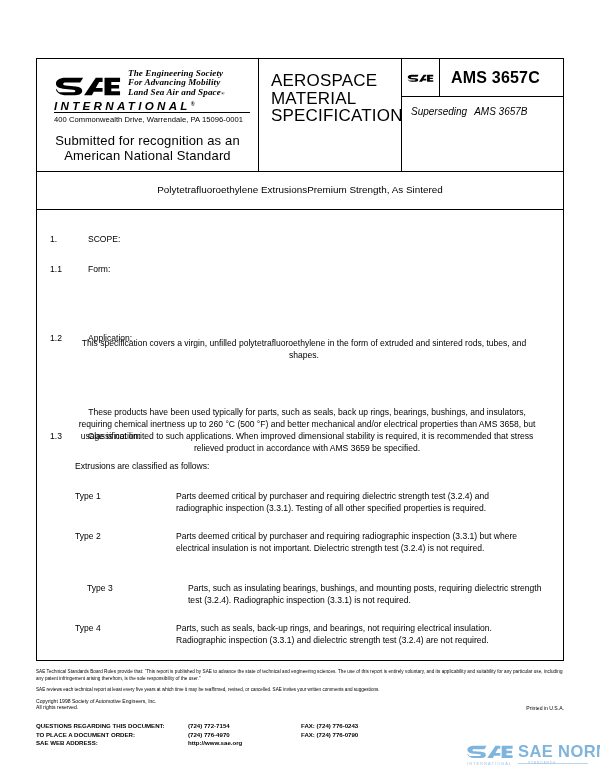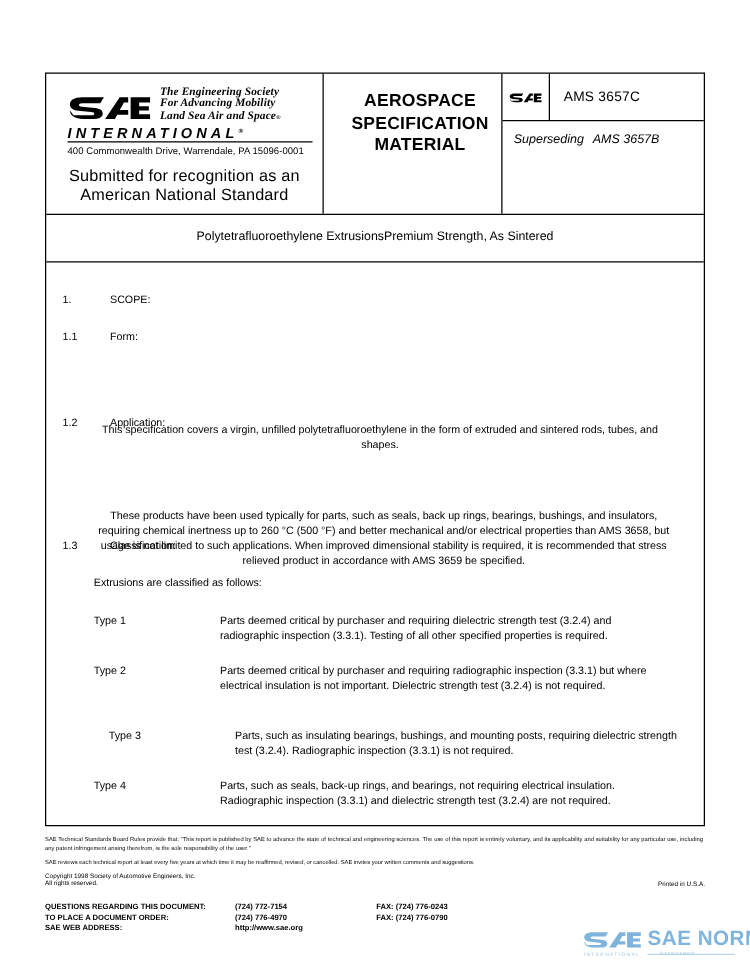--- a/index.html
+++ b/index.html
@@ -126,25 +126,24 @@
     position: absolute;
     left: 0;
     right: 0;
     bottom: 8px;
     text-align: center;
     font-size: 13px;
     letter-spacing: .15px;
   }
 
   .spec-title {
-    font-size: 14px;
-    font-weight: bold;
+    font-size: 17px;
+    font-weight: normal;
     line-height: 17.5px;
     letter-spacing: .2px;
-    text-align: center;
   }
 
   
   .hr-row1 {
     position: relative;
     height: 38px;
     border-bottom: 1.3px solid #000;
     box-sizing: border-box;
     display: flex;
     align-items: center;
@@ -155,22 +154,22 @@
     border-right: 1.3px solid #000;
     box-sizing: border-box;
     display: flex;
     align-items: center;
     justify-content: center;
     flex: none;
   }
   .hr-sae-cell svg { width: 27px; height: 11px; }
   .hr-docnum {
     padding-left: 11px;
-    font-size: 11px;
-    font-weight: normal;
+    font-size: 16px;
+    font-weight: bold;
     letter-spacing: .2px;
   }
   .hr-row2 {
     position: relative;
     height: 44px;
     border-bottom: 1.3px solid #000;
     box-sizing: border-box;
     padding: 4px 0 0 9px;
   }
   .date-line {
@@ -352,22 +351,22 @@
           </div>
           <div class="sae-intl"><span>INTERNATIONAL</span><span class="reg2">®</span></div>
           <div class="sae-rule"></div>
           <div class="sae-addr">400 Commonwealth Drive, Warrendale, PA 15096-0001</div>
         </div>
         <div class="submitted-line">Submitted for recognition as an American National Standard</div>
       </div>
 
       <div class="hdr-mid">
         <div class="spec-title">AEROSPACE</div>
+        <div class="spec-title">MATERIAL</div>
         <div class="spec-title">SPECIFICATION</div>
-        <div class="spec-title">MATERIAL</div>
       </div>
 
       <div class="hdr-right">
         <div class="hr-row1">
           <div class="hr-sae-cell">
             <svg viewBox="0 0 140 52">
               <g fill="#000">
                 <path d="M4 34 C4 42 12 48 26 48 L44 48 C54 48 58 44 58 39 C58 34 54 31 45 30 L24 28 C20 27.6 19 26.5 19 25 C19 23.2 20.5 22 24 22 L54 22 L60 12 L24 12 C11 12 4 17 4 24 C4 30 9 33.5 18 34.5 L39 36.6 C43 37 44 38 44 39.4 C44 41 42.4 42 39 42 L10 42 Z"></path>
                 <path d="M62 48 L78 48 L82 41 L100 41 L100 33 L86 33 L93 21 L100 21 L100 12 L86 12 Z"></path>
                 <path d="M104 12 L104 48 L136 48 L136 40 L118 40 L118 34 L134 34 L134 27 L118 27 L118 21 L136 21 L136 12 Z"></path>

